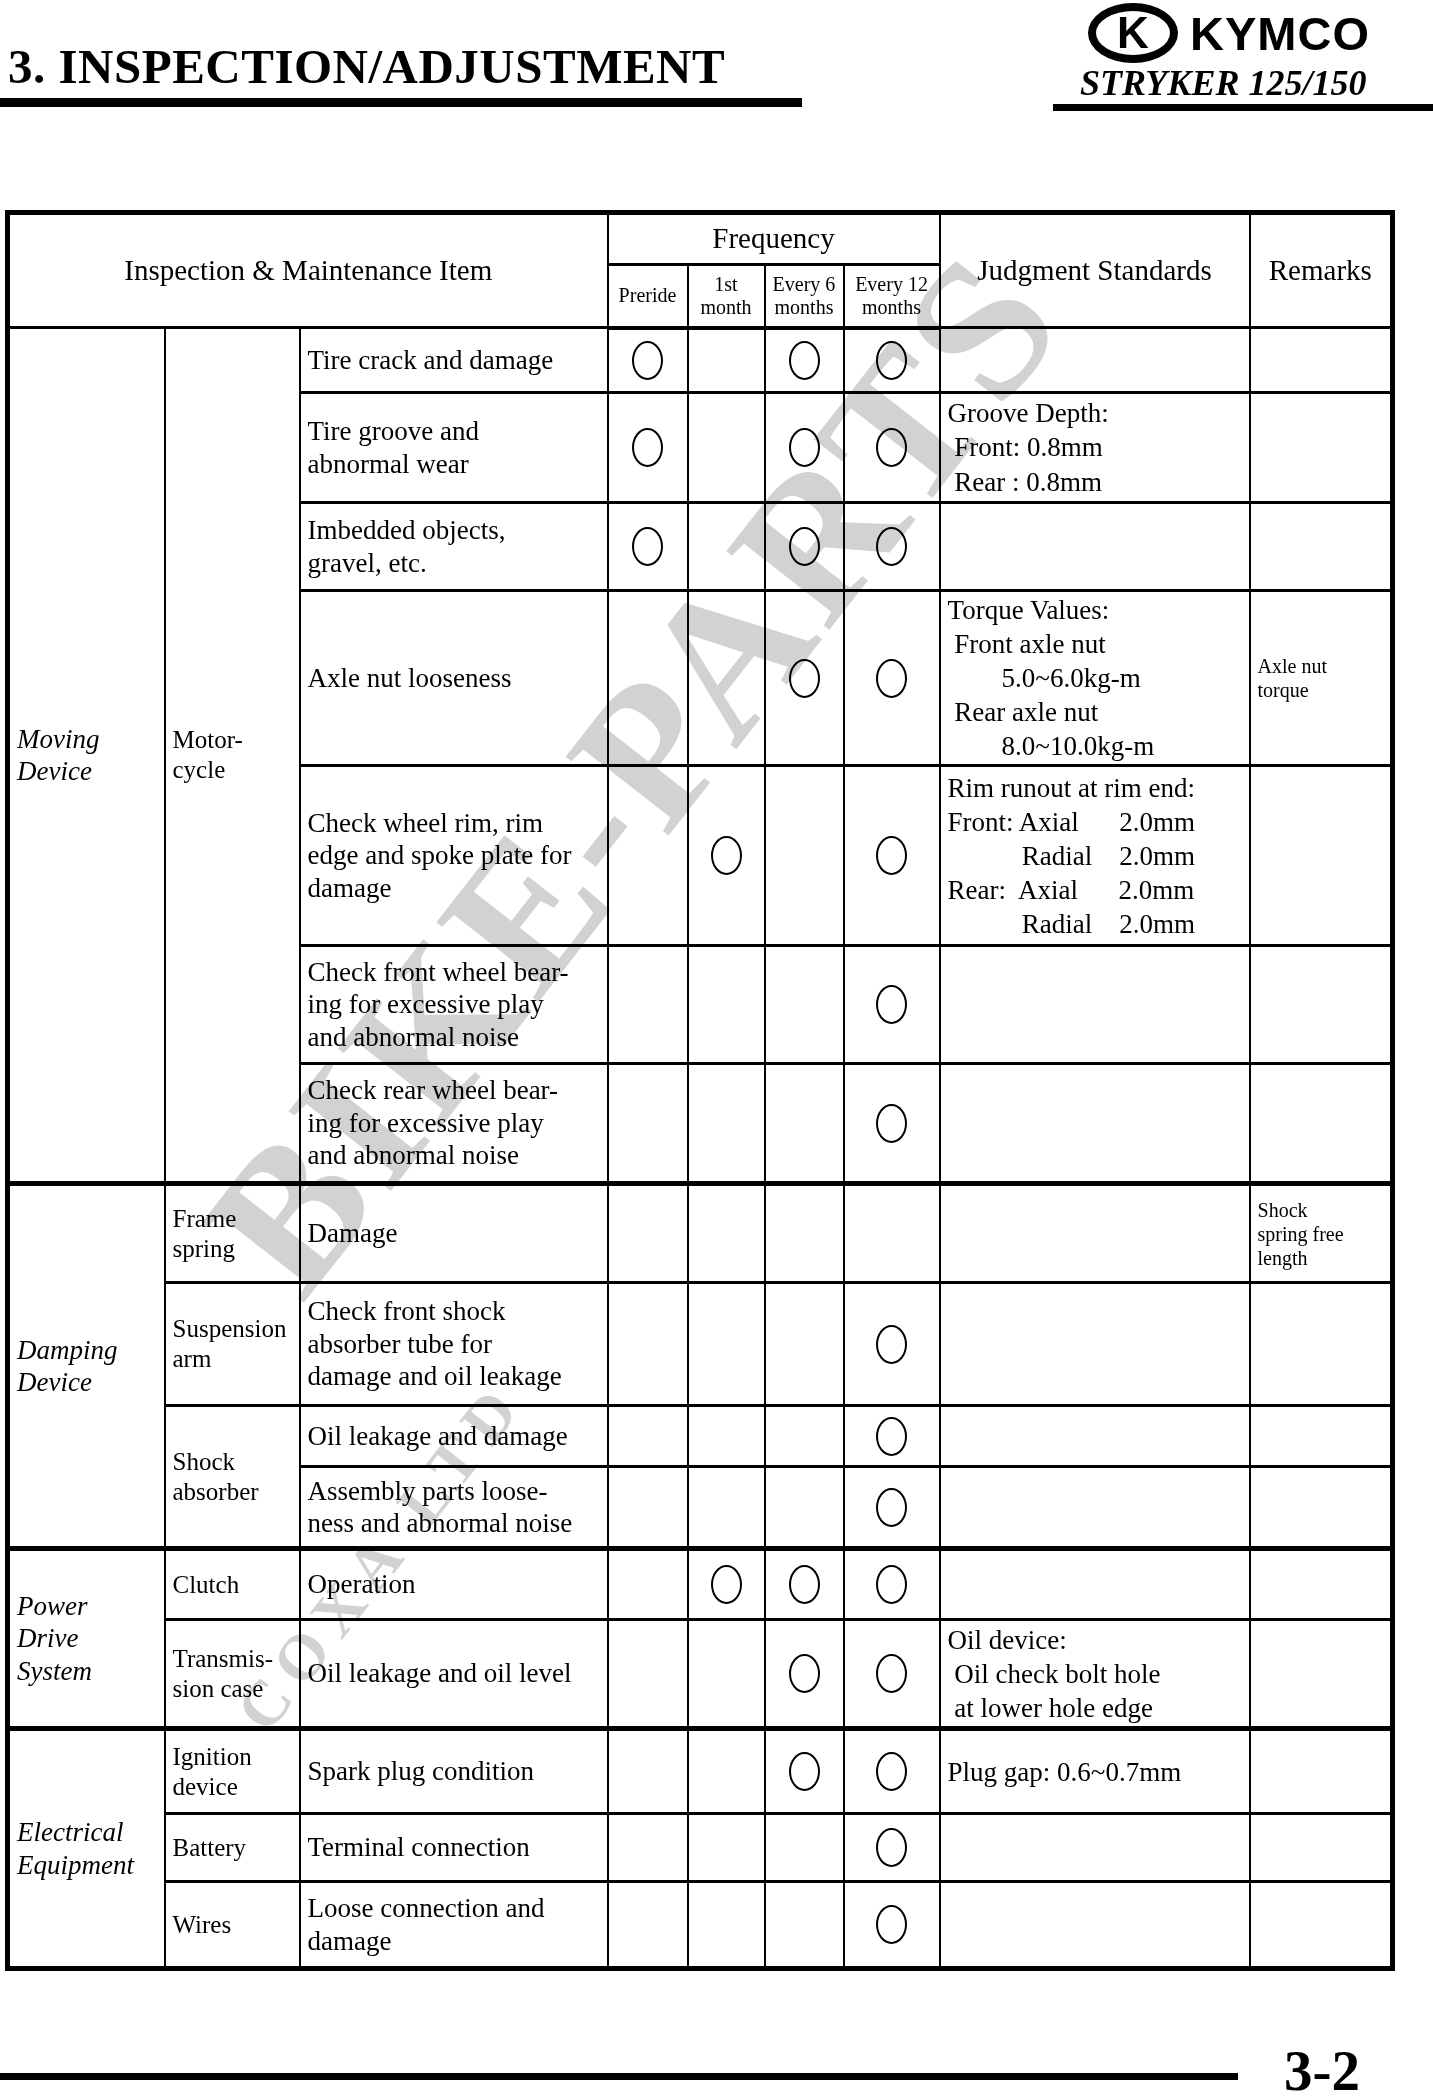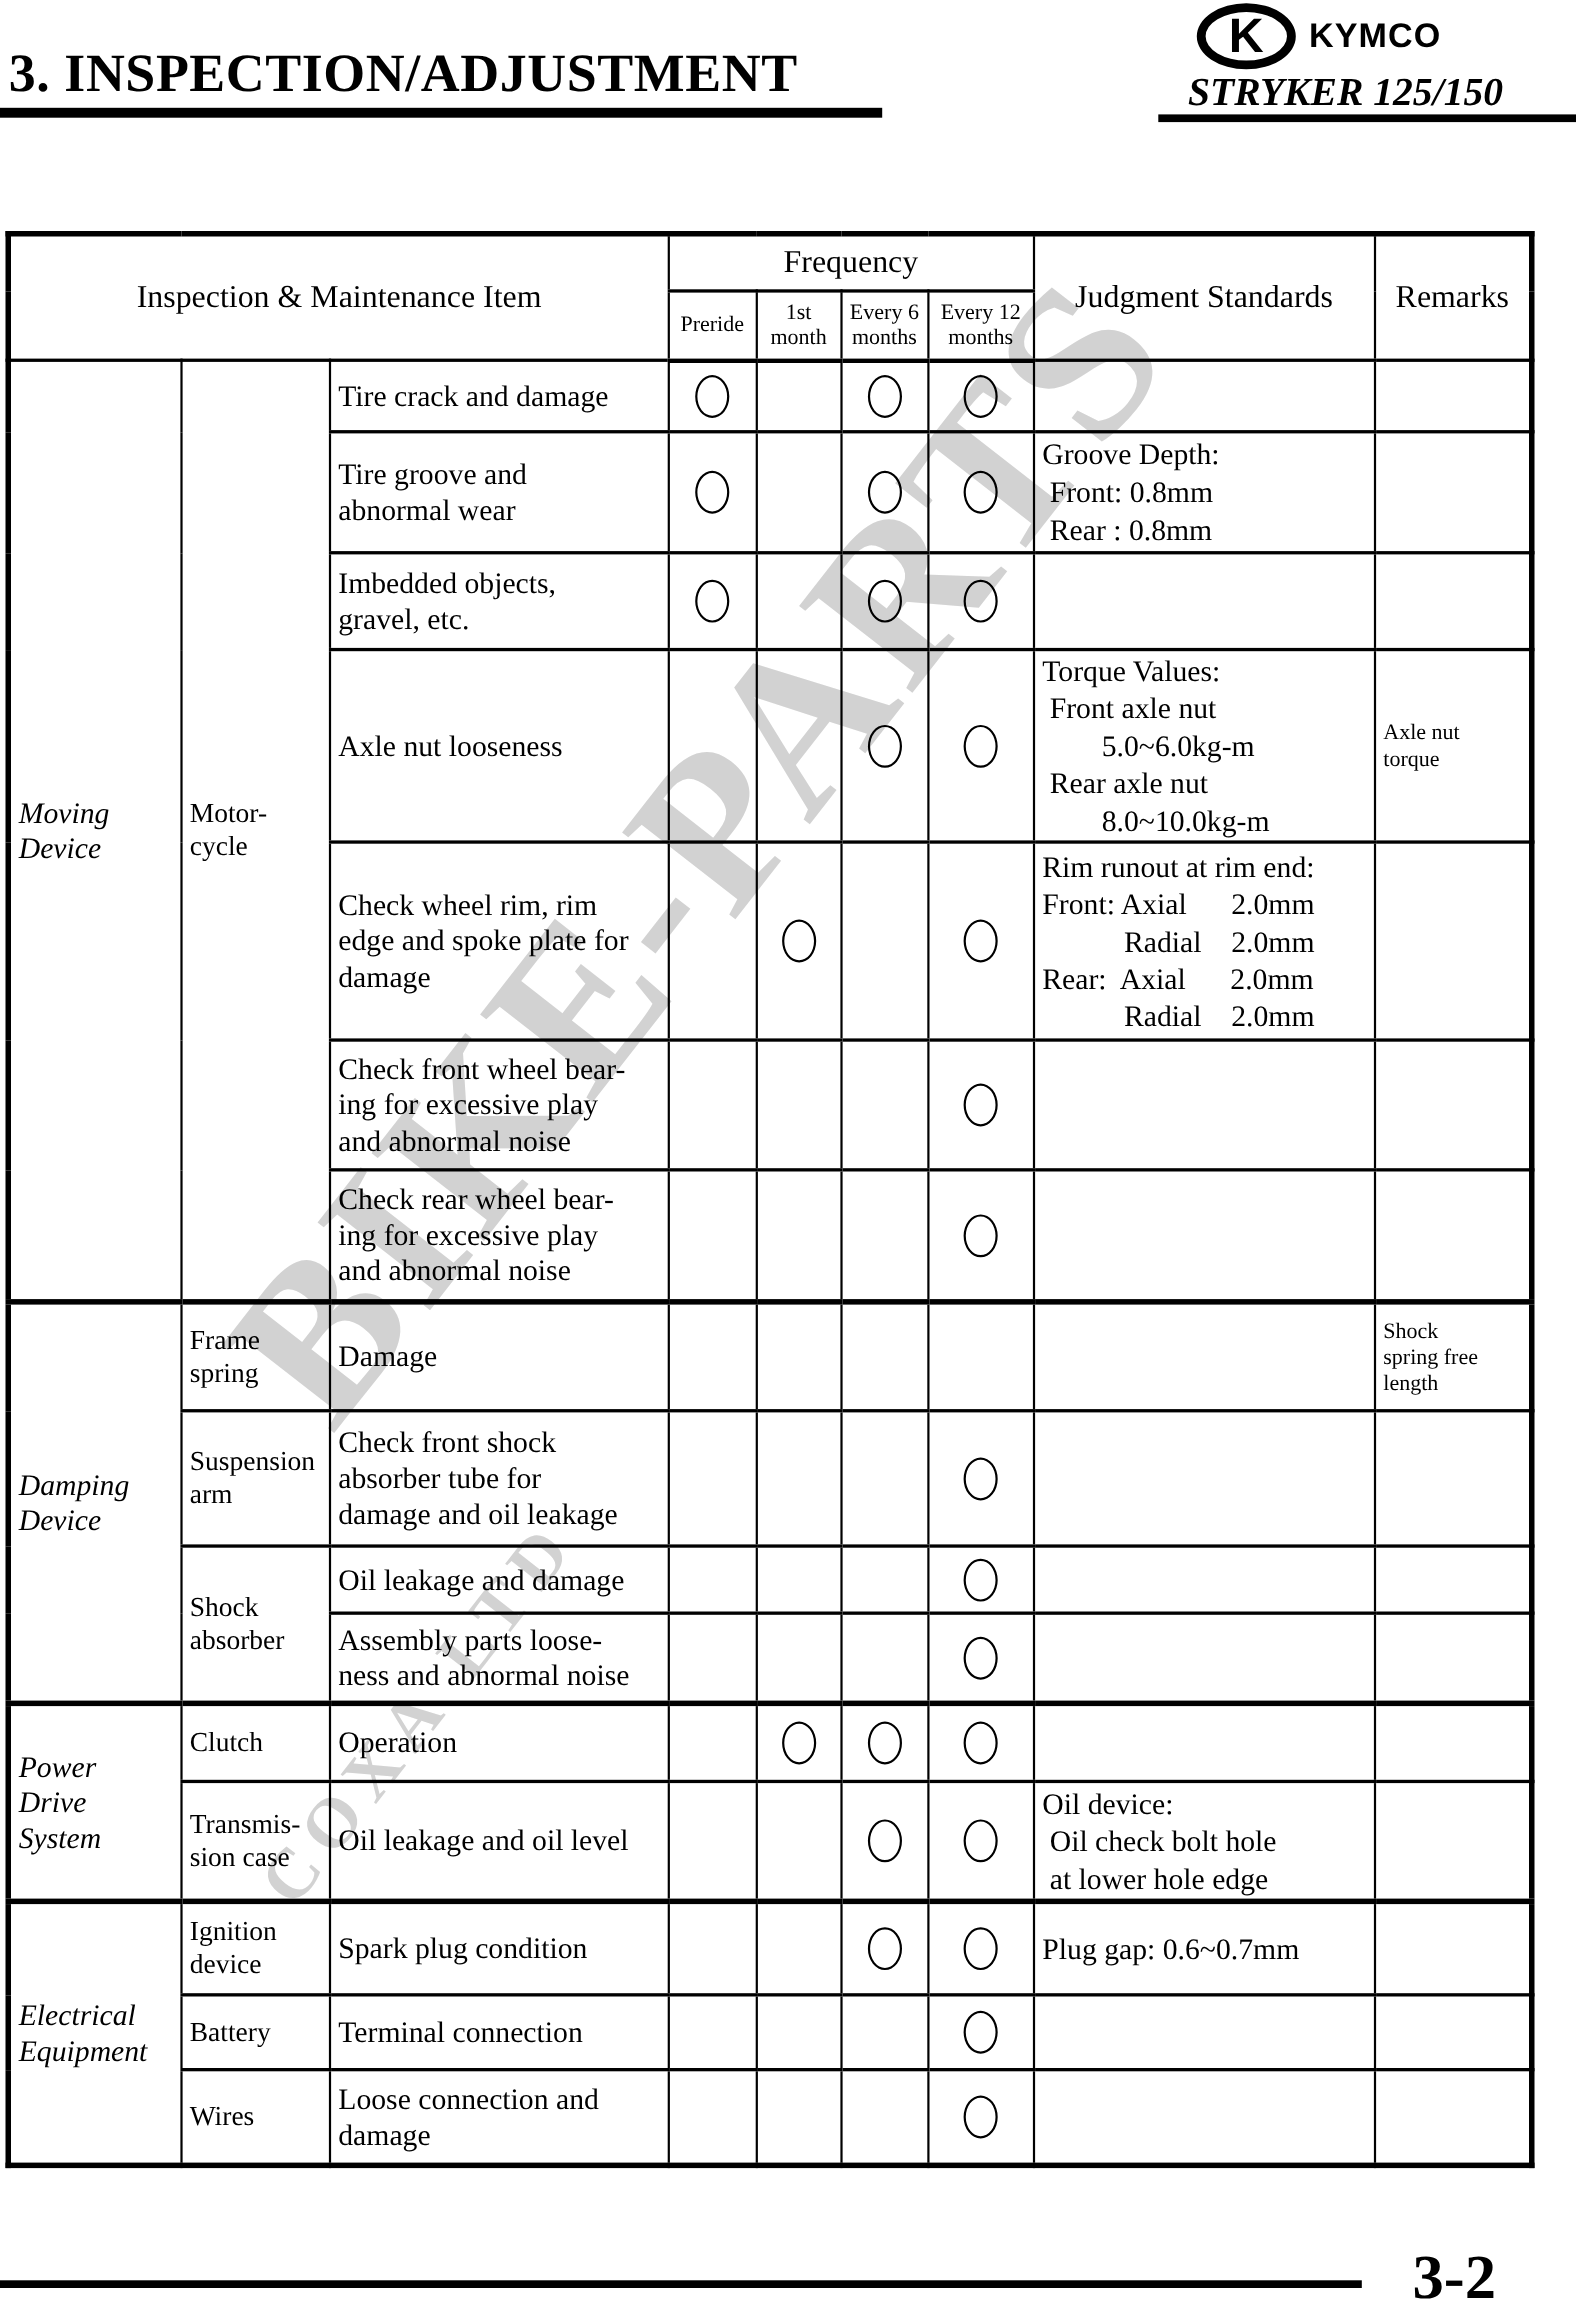--- a/index.html
+++ b/index.html
@@ -15,21 +15,21 @@
   .title-rule{position:absolute;left:0;top:98px;width:802px;height:9px;background:#000;z-index:3;}
   .brand-box{position:absolute;left:1088px;top:2px;height:62px;z-index:3;display:flex;align-items:center;}
   .brand-ellipse{
     width:74px;height:44px;border:8px solid #000;border-radius:50%;
     display:flex;align-items:center;justify-content:center;
   }
   .brand-ellipse span{
     font-family:"Liberation Sans","DejaVu Sans",sans-serif;font-weight:900;font-size:44px;line-height:1;
   }
   .brand-word{
-    font-family:"Liberation Sans","DejaVu Sans",sans-serif;font-weight:900;font-size:31px;
+    font-family:"Liberation Sans","DejaVu Sans",sans-serif;font-weight:900;font-size:47px;
     letter-spacing:1px;margin-left:12px;
   }
   .model-name{
     position:absolute;left:1080px;top:62px;font-size:36px;font-weight:bold;white-space:nowrap;z-index:3;font-style:italic;
   }
   .model-rule{position:absolute;left:1053px;top:104px;width:380px;height:7px;background:#000;z-index:3;}
   
   .wm{position:absolute;color:#c7c7c7;font-weight:bold;z-index:1;white-space:nowrap;}
   .wm-main{
     left:15px;top:670px;width:1220px;text-align:center;font-size:198px;letter-spacing:6px;

